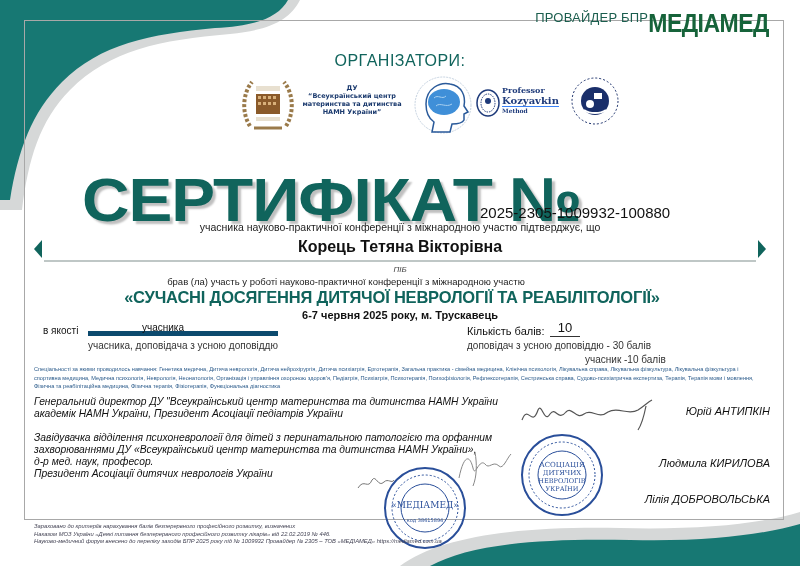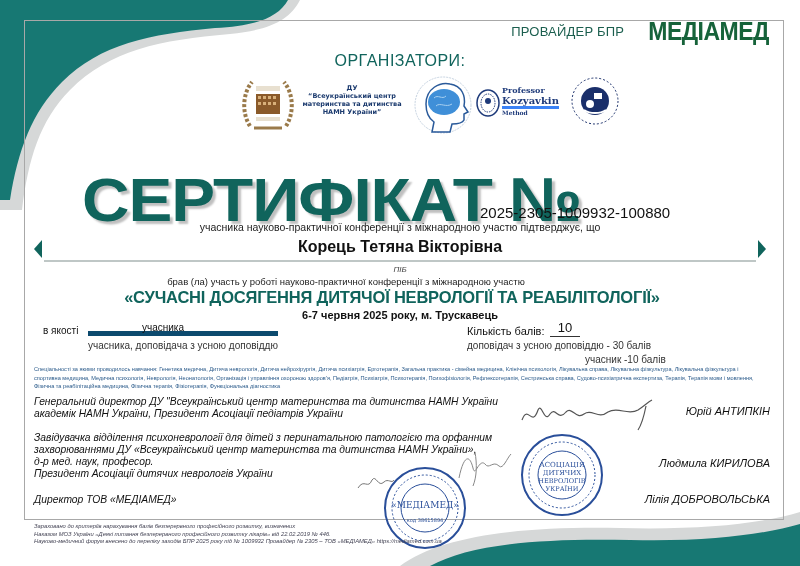--- a/index.html
+++ b/index.html
@@ -3,32 +3,32 @@
 <meta charset="utf-8">
 <style>
   * { box-sizing: border-box; margin: 0; padding: 0; }
   html, body { width: 800px; height: 566px; overflow: hidden; background: #ffffff; }
   body { position: relative; font-family: "DejaVu Sans", sans-serif; color: #1a1a1a; }
 
   .frame { position: absolute; left: 24px; top: 20px; width: 760px; height: 500px; border: 1px solid #a8a8a8; }
   .wave-top { position: absolute; left: 0; top: 0; width: 310px; height: 210px; }
   .wave-bottom { position: absolute; right: 0; bottom: 0; width: 440px; height: 70px; }
 
-  .provider { position: absolute; right: 31px; top: 18px; display: flex; align-items: center; gap: 24px; }
+  .provider { position: absolute; right: 31px; top: 10px; display: flex; align-items: flex-start; gap: 0; }
   .provider-label { font-family: "Liberation Sans", sans-serif; font-size: 13px; color: #1b5e4e; letter-spacing: 0.2px; }
   .provider-brand { font-family: "Liberation Sans", sans-serif; font-size: 23px; font-weight: bold; color: #16633a; letter-spacing: -0.5px; transform: scaleY(1.15); }
 
   .organizers-title { position: absolute; left: 0; width: 800px; top: 52px; text-align: center; font-family: "Liberation Sans", sans-serif; font-size: 16px; color: #10645c; letter-spacing: 0.5px; }
 
   .logos { position: absolute; top: 74px; left: 240px; height: 60px; width: 380px; }
   .logo { position: absolute; }
   .logo-text-du { position: absolute; left: 62px; top: 10px; width: 100px; text-align: center; font-family: "DejaVu Sans", sans-serif; font-size: 6.5px; font-weight: bold; color: #1b3a6e; line-height: 8px; }
   .kozyavkin-text { position: absolute; left: 262px; top: 12px; font-family: "DejaVu Serif", serif; color: #1e3a7a; }
   .kozyavkin-text .k1 { font-size: 8px; font-weight: bold; line-height: 9px; }
-  .kozyavkin-text .k2 { font-size: 10px; font-weight: bold; line-height: 11px; border-bottom: 3px solid #3b82f6; }
+  .kozyavkin-text .k2 { font-size: 10px; font-weight: bold; line-height: 11px; border-bottom: 1px solid #3b82f6; }
   .kozyavkin-text .k3 { font-size: 6px; font-weight: bold; line-height: 8px; }
 
   .cert-title { position: absolute; left: 82px; top: 164px; font-family: "Liberation Sans", sans-serif; font-size: 62px; font-weight: bold; color: #10645c; letter-spacing: -1px; text-shadow: 3px 3px 2px rgba(0,0,0,0.25); transform: scaleX(1.06); transform-origin: left; }
   .cert-number { position: absolute; left: 480px; top: 204px; font-family: "Liberation Sans", sans-serif; font-size: 15px; color: #111; }
   .cert-sub { position: absolute; left: 0; width: 800px; top: 221px; text-align: center; font-family: "Liberation Sans", sans-serif; font-size: 10.5px; color: #222; }
 
   .name-bar { position: absolute; left: 34px; top: 236px; width: 732px; height: 26px; }
   .name-bar .line { position: absolute; left: 10px; right: 10px; bottom: 0; height: 2px; background: #bfc7c6; }
   .arrow-left { position: absolute; left: 0; top: 4px; width: 0; height: 0; border-top: 9px solid transparent; border-bottom: 9px solid transparent; border-right: 8px solid #10645c; }
   .arrow-right { position: absolute; right: 0; top: 4px; width: 0; height: 0; border-top: 9px solid transparent; border-bottom: 9px solid transparent; border-left: 8px solid #10645c; }
@@ -157,23 +157,20 @@
   <div class="signer-block">
     <div>Генеральний директор  ДУ "Всеукраїнський центр материнства та дитинства НАМН України</div>
     <div>академік НАМН України, Президент Асоціації педіатрів України</div>
   </div>
   <div class="signer-block">
     <div>Завідувачка відділення психоневрології для дітей з перинатальною патологією та орфанним</div>
     <div>захворюваннями ДУ «Всеукраїнський центр материнства та дитинства НАМН України»,</div>
     <div>д-р мед. наук, професор.</div>
     <div>Президент Асоціації дитячих неврологів України</div>
   </div>
-  <div class="signer-block" style="margin-top:14px">
-    <div>Директор ТОВ «МЕДІАМЕД»</div>
-  </div>
 </div>
 
 <div class="sig-name" style="top:405px">Юрій АНТИПКІН</div>
 <div class="sig-name" style="top:457px">Людмила КИРИЛОВА</div>
 <div class="sig-name" style="top:493px">Лілія ДОБРОВОЛЬСЬКА</div>
 
 <svg class="signature" style="left:518px;top:398px" width="140" height="34" viewBox="0 0 140 34">
   <path d="M4,22 C10,6 14,30 20,12 C24,4 26,26 32,16 C38,8 40,24 48,14 C54,8 58,22 66,16 C74,10 80,22 90,14 C100,8 110,18 120,12 C126,8 130,4 134,2 M128,8 C126,18 124,26 120,32" stroke="#555" stroke-width="1.2" fill="none"></path>
 </svg>
 <svg class="signature" style="left:455px;top:448px" width="60" height="40" viewBox="0 0 60 40">

